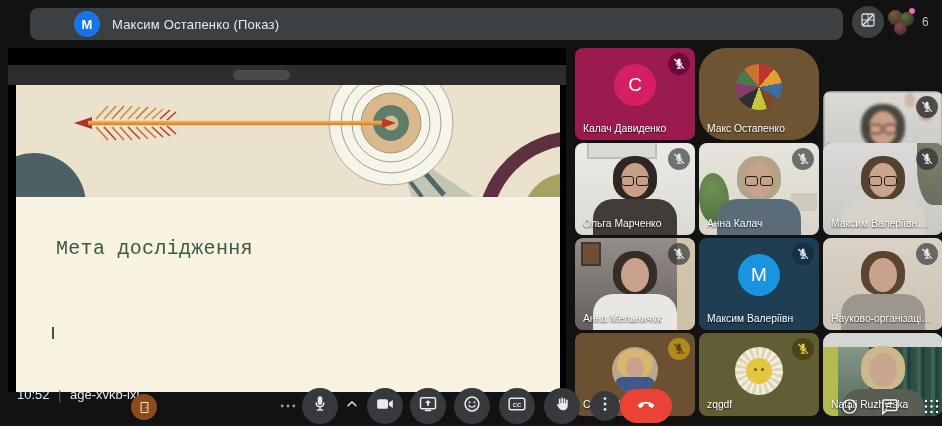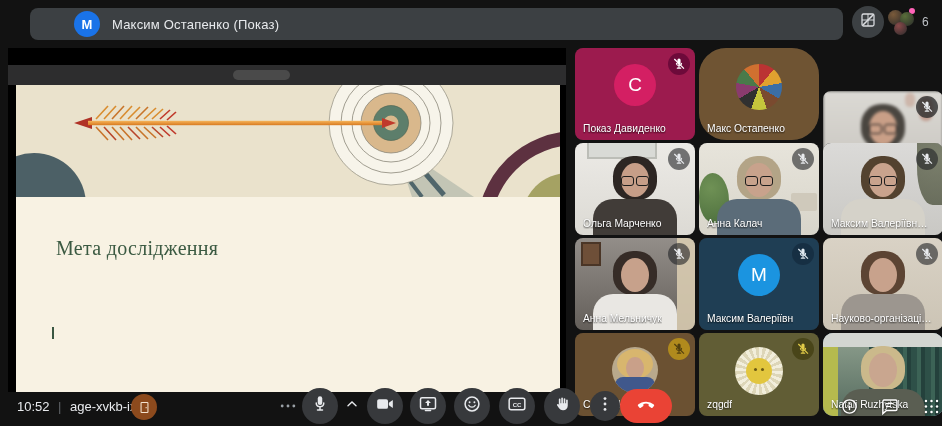--- a/index.html
+++ b/index.html
@@ -28,21 +28,21 @@
   .pink-dot{position:absolute;width:6px;height:6px;border-radius:50%;background:#ff63b8;left:21px;top:0;}
   .people-count{position:absolute;left:922px;top:15px;color:#bdc1c6;font-size:12px;}
   
   .share-area{position:absolute;left:8px;top:48px;width:558px;height:344px;background:#000;}
   .share-strip{position:absolute;left:0;top:17px;width:558px;height:20px;background:#2d2d2e;}
   .share-handle{position:absolute;left:233px;top:22px;width:57px;height:10px;border-radius:5px;background:#4a4a4a;}
   .slide{position:absolute;left:8px;top:37px;width:544px;height:307px;}
   .slide-band{position:absolute;left:0;top:0;width:544px;height:112px;background:#eae2cc;overflow:hidden;}
   .slide-body-bg{position:absolute;left:0;top:112px;width:544px;height:195px;background:#f8f2e3;}
   .slide-title{
-    position:absolute;left:40px;top:152px;font-family:Liberation Serif, serif;
+    position:absolute;left:40px;top:152px;font-family:Liberation Mono, monospace;
     font-size:20px;color:#3b5a42;letter-spacing:.3px;
   }
   .slide-quote{
     position:absolute;left:40px;top:196px;width:468px;
     border-left:3px solid #3e3c2f;padding-left:13px;
     font-size:11.2px;line-height:21px;color:#3c3b33;
   }
   .text-caret{position:absolute;left:36px;top:242px;width:1.5px;height:12px;background:#3a5741;}
   
   .tile{
@@ -60,21 +60,21 @@
     position:absolute;top:5px;right:5px;width:22px;height:22px;border-radius:50%;
     display:flex;align-items:center;justify-content:center;
   }
   .big-initial{
     position:absolute;left:50%;top:16px;transform:translateX(-50%);
     border-radius:50%;display:flex;align-items:center;justify-content:center;
     color:#fff;font-size:19px;
   }
   .person,.extra{position:absolute;}
   
-  .bb-text{position:absolute;top:399px;color:#e8eaed;font-size:13px;}
+  .bb-text{position:absolute;top:387px;color:#e8eaed;font-size:13px;}
   .bb-sep{color:#5f6368;}
   .door-btn{
     position:absolute;left:131px;top:394px;width:26px;height:26px;border-radius:50%;
     display:flex;align-items:center;justify-content:center;
   }
   .ctl{
     position:absolute;display:flex;align-items:center;justify-content:center;border-radius:50%;
   }
   .ctl.circle{width:36px;height:36px;background:#37393c;top:388px;}
   .ctl.small{width:30px;height:30px;background:#37393c;top:391px;}
@@ -172,21 +172,21 @@
     <div class="slide-title">Мета дослідження</div>
     <div class="text-caret"></div>
   </div>
 </div>
 
 <div id="tiles">
     <div class="tile" style="left: 575px; top: 48px; width: 120px; height: 92px;">
       <div class="scene" style="background:#9c1b4e;">
       <div class="big-initial" style="width:42px;height:42px;background:#d41f63;">С</div>
       </div>
-      <div class="tile-name">Показ Давиденко</div>
+      <div class="tile-name">Калач Давиденко</div>
       <div class="mic-chip" style="background: rgba(105, 9, 56, 0.92);">
         <svg width="14" height="14" viewBox="0 0 24 24">
           <path d="M12 2.6a2.7 2.7 0 0 1 2.7 2.7v5.2a2.7 2.7 0 0 1-5.4 0V5.3A2.7 2.7 0 0 1 12 2.6z" fill="#ffffff"></path>
           <path d="M6.6 10.7a.9.9 0 0 1 1.8 0 3.6 3.6 0 0 0 7.2 0 .9.9 0 0 1 1.8 0 5.4 5.4 0 0 1-4.5 5.3v2.2h2.1a.9.9 0 0 1 0 1.8H9a.9.9 0 0 1 0-1.8h2.1V16a5.4 5.4 0 0 1-4.5-5.3z" fill="#ffffff"></path>
           <line x1="4" y1="3.4" x2="20.5" y2="20" stroke="#ffffff" stroke-width="2.1"></line>
         </svg>
       </div>
     </div>
     <div class="tile" style="left: 699px; top: 48px; width: 120px; height: 92px; border-radius: 27px;">
       <div class="scene" style="background:#6f5433;">

